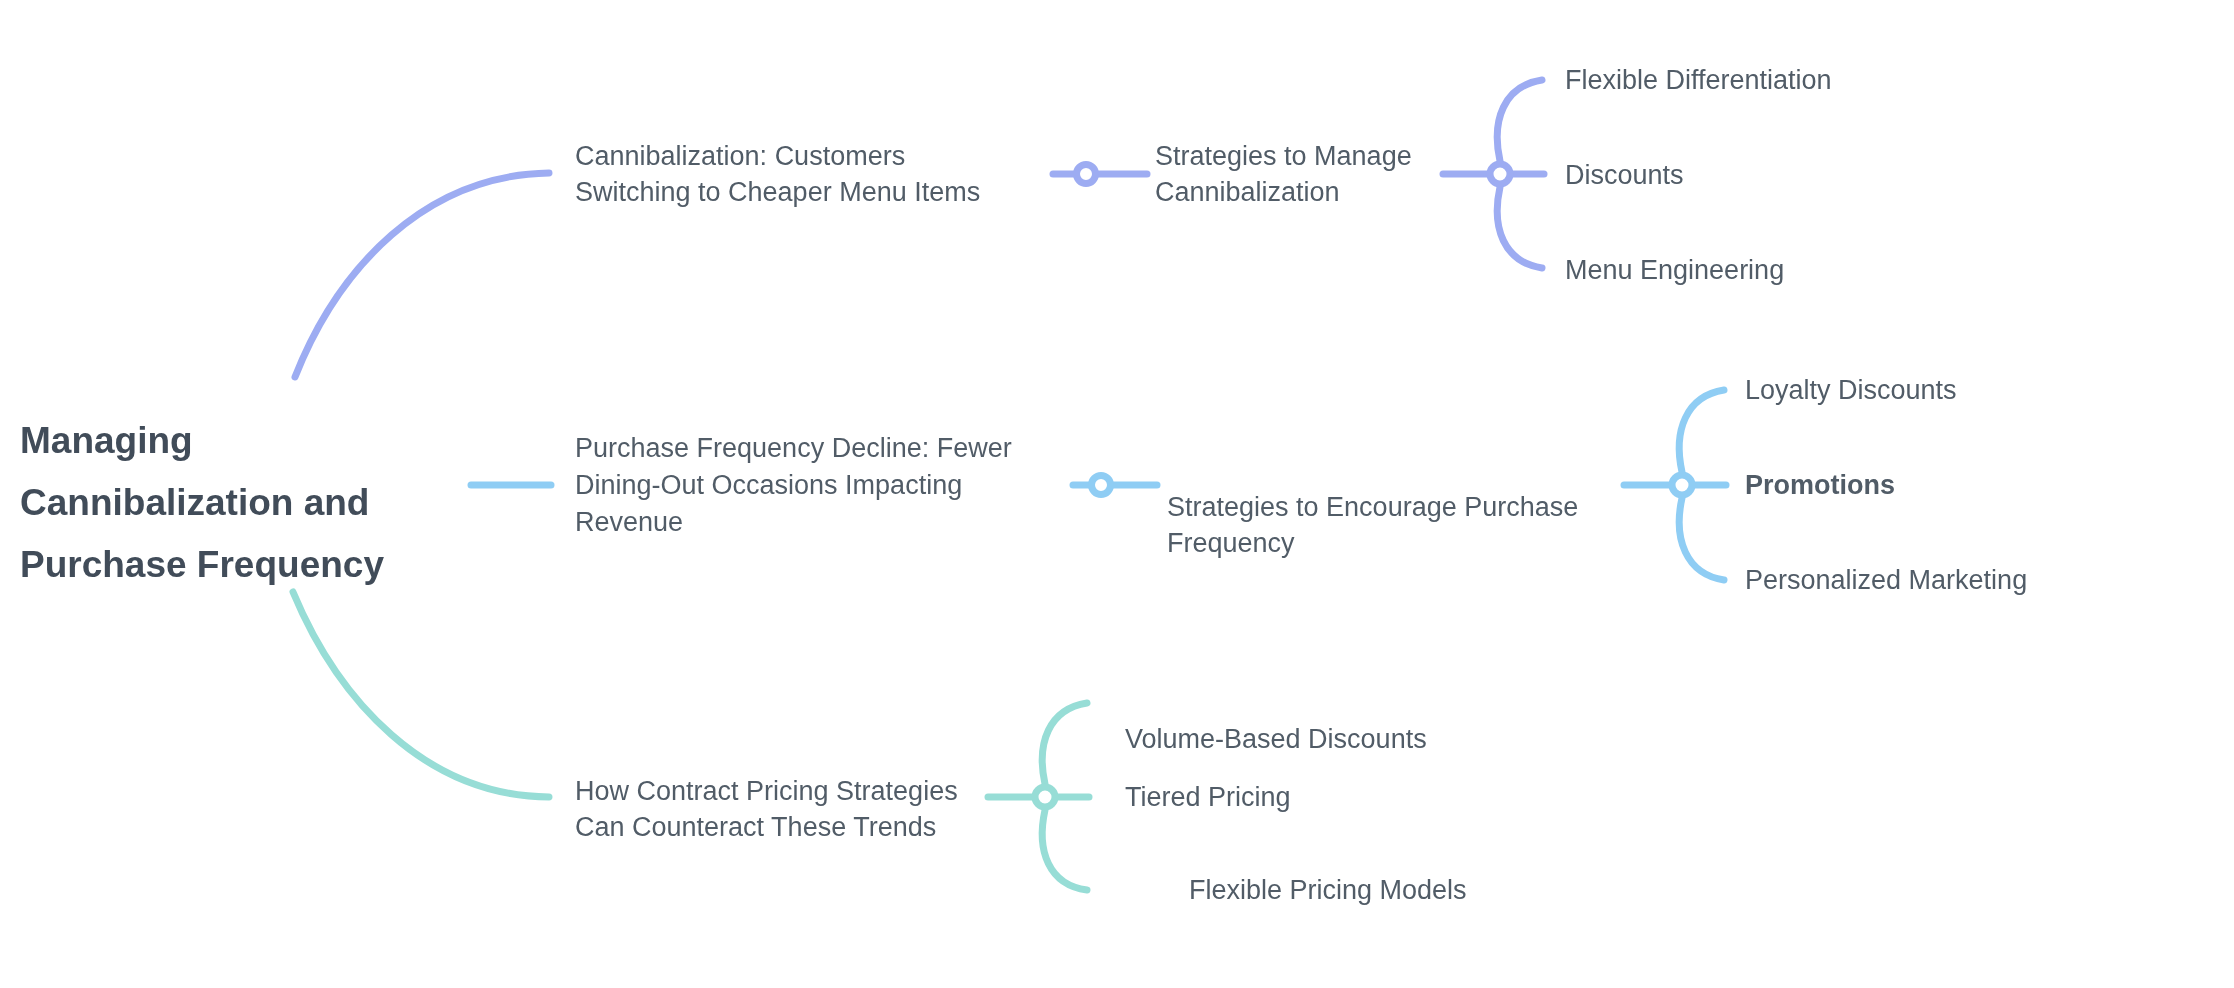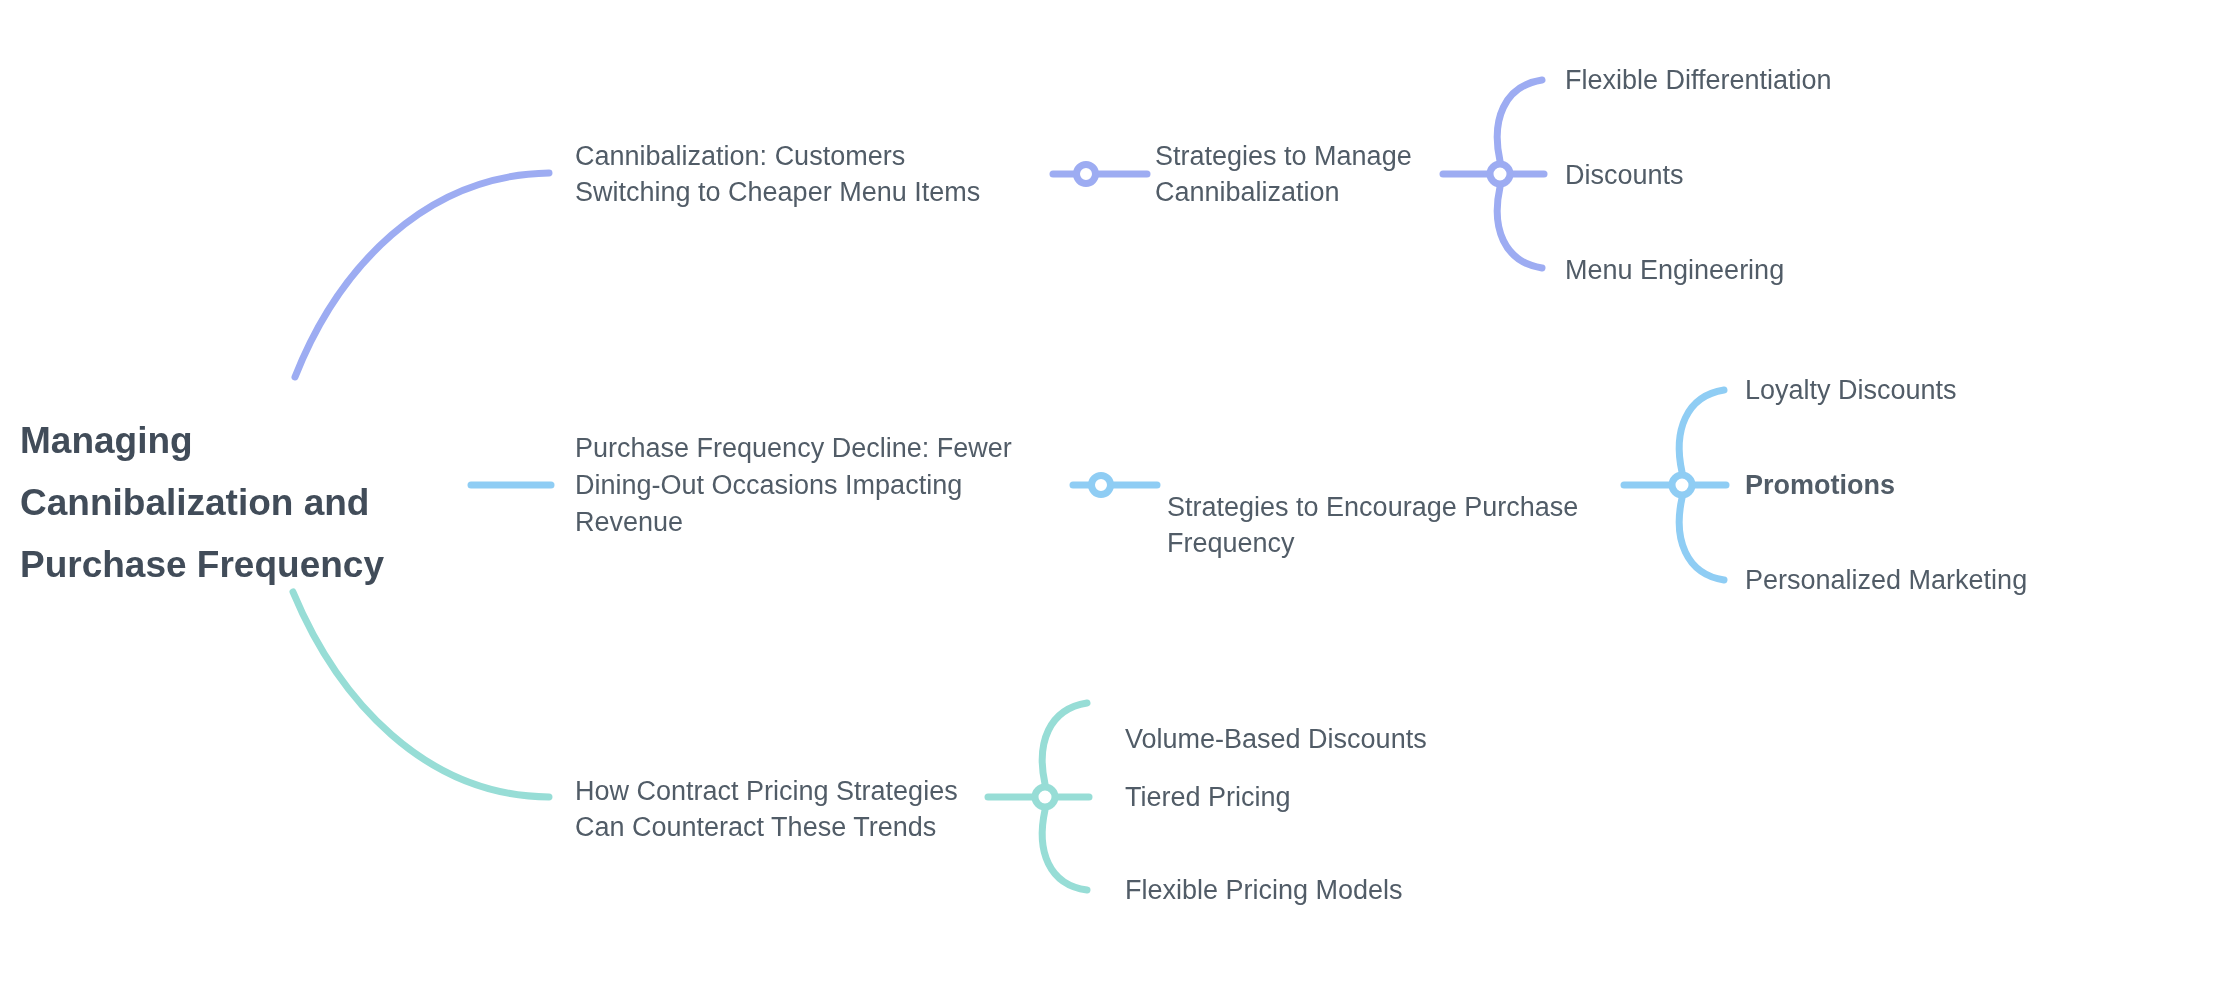--- a/index.html
+++ b/index.html
@@ -93,15 +93,15 @@
   <div class="topic" style="left:1167px; top:449px;margin-top:40px;">Strategies to Encourage Purchase
 Frequency</div>
   <div class="topic" style="left:1745px; top:372px;">Loyalty Discounts</div>
   <div class="topic" style="left:1745px; top:467px;font-weight:bold;">Promotions</div>
   <div class="topic" style="left:1745px; top:562px;text-align:center;">Personalized Marketing</div>
 
   <div class="topic" style="left:575px; top:761px;margin-top:12px;">How Contract Pricing Strategies
 Can Counteract These Trends</div>
   <div class="topic" style="left:1125px; top:685px;margin-top:36px;">Volume-Based Discounts</div>
   <div class="topic" style="left:1125px; top:779px;">Tiered Pricing</div>
-  <div class="topic" style="left:1125px; top:872px;text-align:right;">Flexible Pricing Models</div>
+  <div class="topic" style="left:1189px; top:872px;text-align:right;">Flexible Pricing Models</div>
 
 </div>
 
 </body></html>

